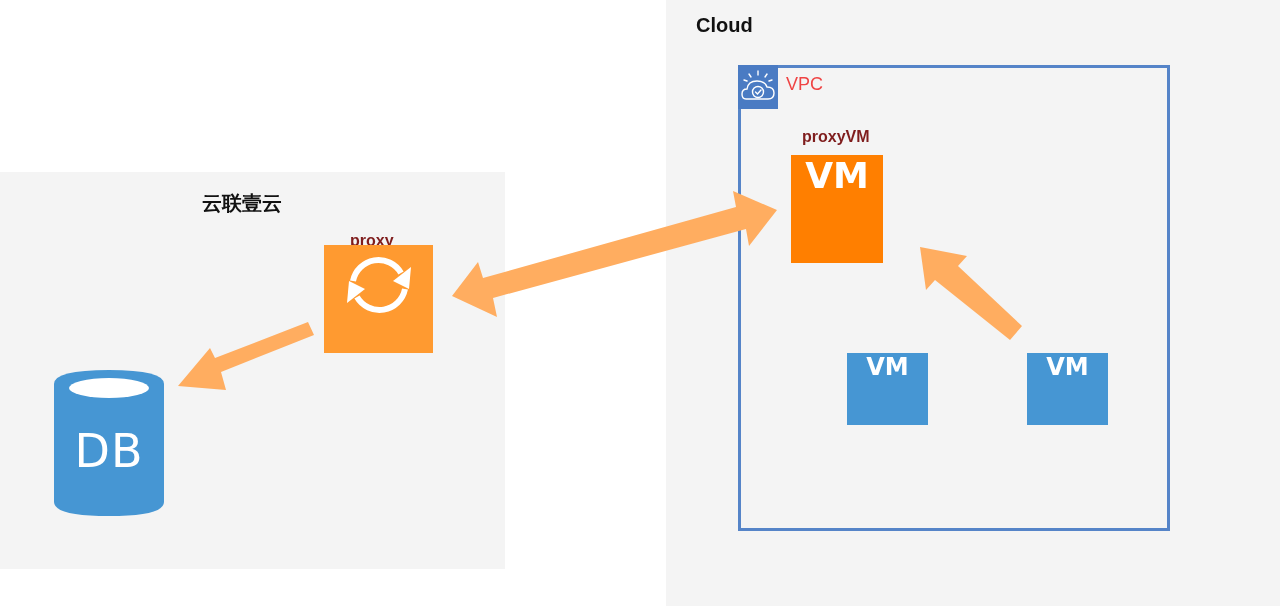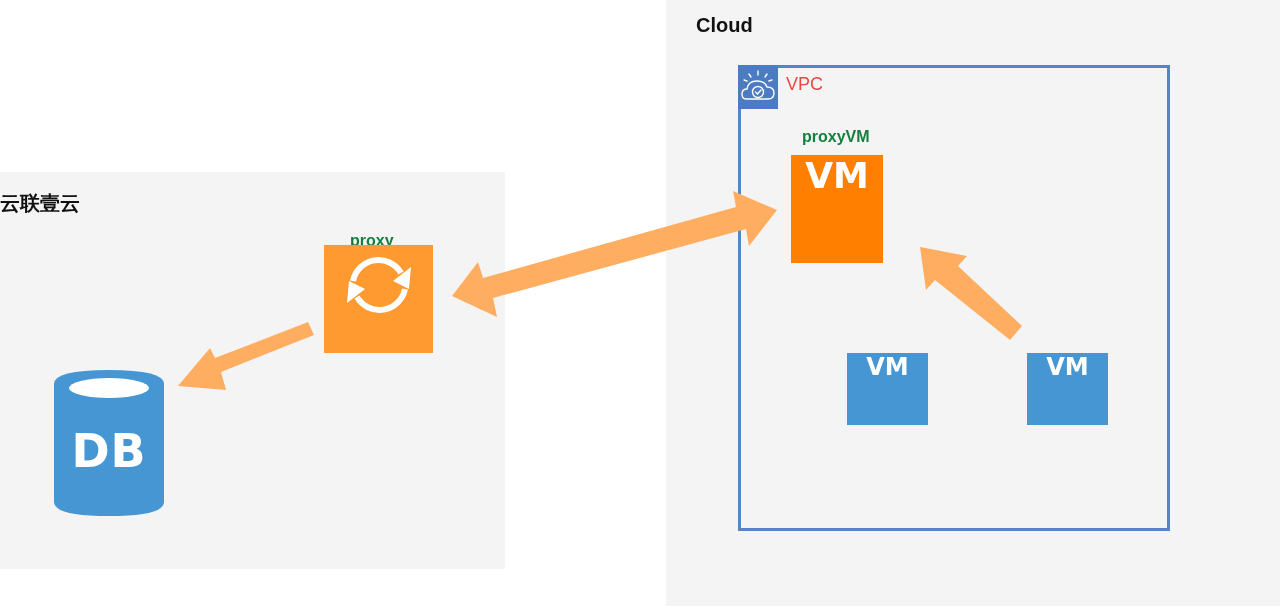--- a/index.html
+++ b/index.html
@@ -9,51 +9,51 @@
       font-family: "Liberation Sans", "DejaVu Sans", sans-serif;
     }
     .zone { position: absolute; background: #f4f4f4; }
     #zone-left  { left: 0; top: 172px; width: 505px; height: 397px; }
     #zone-right { left: 666px; top: 0; width: 614px; height: 606px; }
 
     .zone-title {
       position: absolute; font-weight: bold; font-size: 20px; color: #111;
       white-space: nowrap;
     }
-    #left-title  { left: 0; top: 190px; width: 505px; text-align: left; box-sizing: border-box; }
+    #left-title  { left: 0; top: 190px; width: 505px; text-align: left; padding-left: 202px; box-sizing: border-box; }
     #right-title { left: 666px; top: 14px; width: 614px; padding-left: 30px; box-sizing: border-box; }
 
     #vpc-box {
       position: absolute; left: 738px; top: 65px; width: 432px; height: 466px;
       border: 3px solid #5584c8; box-sizing: border-box;
     }
     #vpc-badge {
       position: absolute; left: 738px; top: 65px; width: 40px; height: 44px;
       background: #4a7bc3;
     }
     #vpc-label { position: absolute; left: 786px; top: 74px; font-size: 18px; color: #ef4444; }
 
-    .node-label { position: absolute; font-weight: bold; font-size: 16px; color: #15803d; white-space: nowrap; }
+    .node-label { position: absolute; font-weight: bold; font-size: 16px; color: #7f1d1d; white-space: nowrap; }
     #proxy-label   { left: 350px; top: 232px; }
     #proxyvm-label { left: 802px; top: 128px; }
 
     .box { position: absolute; display: flex; align-items: flex-start; justify-content: center; box-sizing: border-box; }
     #proxy-box   { left: 324px; top: 245px; width: 109px; height: 108px; background: #ff9a30; }
     #proxyvm-box { left: 791px; top: 155px; width: 92px; height: 108px; background: #ff7f00; }
     #vm-box-1    { left: 847px; top: 353px; width: 81px; height: 72px; background: #4696d3; }
     #vm-box-2    { left: 1027px; top: 353px; width: 81px; height: 72px; background: #4696d3; }
 
     .vm-text { color: #fff; font-weight: bold; font-family: "DejaVu Sans", sans-serif; }
     #proxyvm-box .vm-text { font-size: 36px; }
     #vm-box-1 .vm-text, #vm-box-2 .vm-text { font-size: 24px; }
 
     #db { position: absolute; left: 54px; top: 370px; width: 110px; height: 146px; }
     #db-text {
       position: absolute; left: 54px; top: 424px; width: 110px; text-align: center;
-      color: #fff; font-size: 46px; font-family: "DejaVu Sans", sans-serif; font-weight: bold;
+      color: #fff; font-size: 46px; font-family: "DejaVu Sans", sans-serif; font-weight: normal;
       letter-spacing: 1px;
     }
     #arrows { position: absolute; left: 0; top: 0; width: 1280px; height: 606px; pointer-events: none; }
   </style>
 </head>
 <body>
 
 <div class="zone" id="zone-left"></div>
 <div class="zone" id="zone-right"></div>
 

